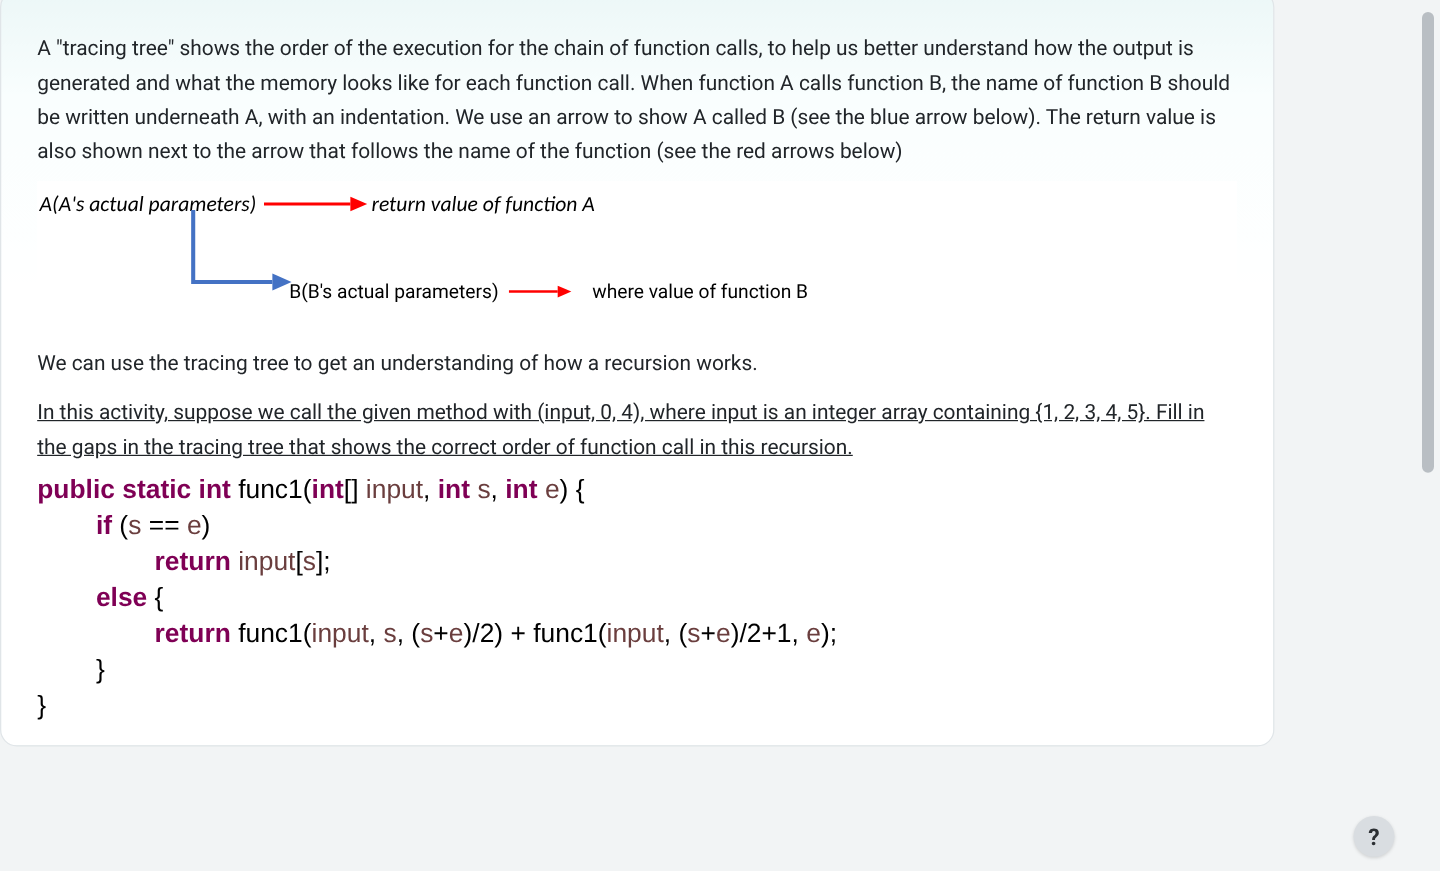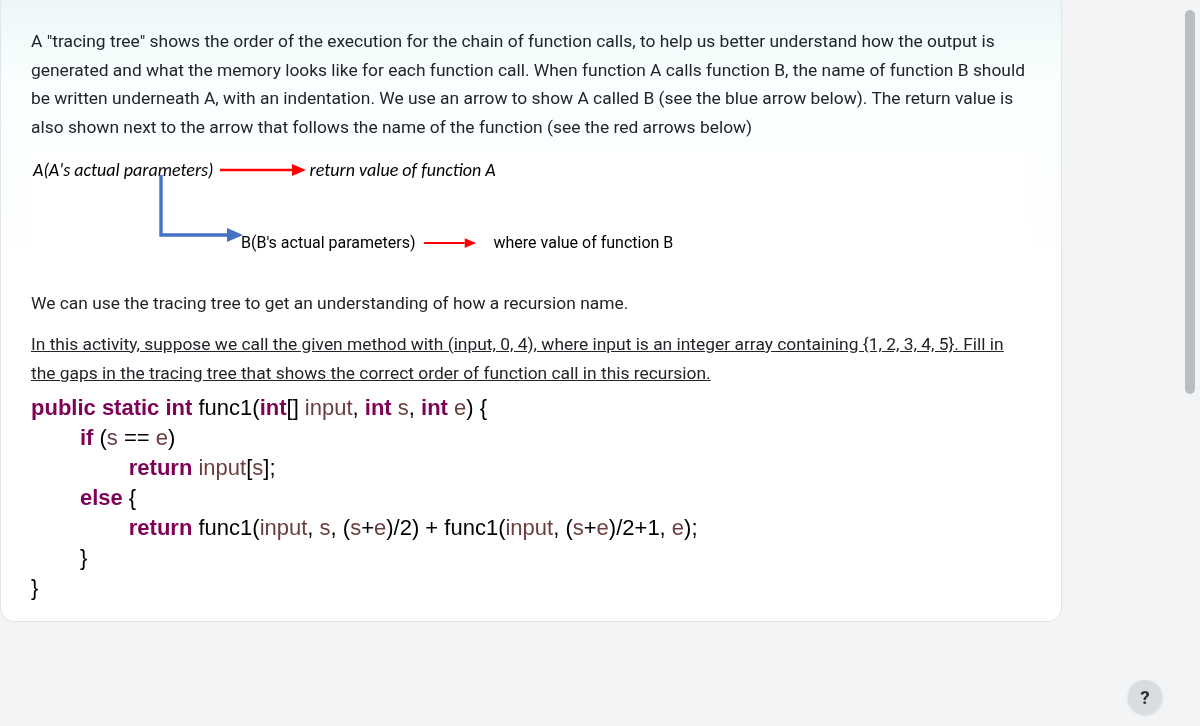--- a/index.html
+++ b/index.html
@@ -157,21 +157,21 @@
           <span class="label">B(B's actual parameters)</span>
           <svg class="arrow-red-h" viewBox="0 0 96 20" style="width:78px">
             <line x1="10" y1="10" x2="60" y2="10"></line>
             <polygon points="60,4 74,10 60,16"></polygon>
           </svg>
           <span class="label">where value of function B</span>
         </div>
       </div>
     </div>
 
-    <p class="after-diagram">We can use the tracing tree to get an understanding of how a recursion name.</p>
+    <p class="after-diagram">We can use the tracing tree to get an understanding of how a recursion works.</p>
     <p class="para2">In this activity, suppose we call the given method  with (input, 0, 4), where input is an integer array containing {1, 2, 3, 4, 5}. Fill in the gaps in the tracing tree that shows the correct order of function call in this recursion.</p>
 
     <div class="code"><span class="kw">public static int</span><span> func1(</span><span class="kw">int</span><span>[] </span><span class="var">input</span><span>, </span><span class="kw">int</span><span> </span><span class="var">s</span><span>, </span><span class="kw">int</span><span> </span><span class="var">e</span><span>) {</span>
 <span>        </span><span class="kw">if</span><span> (</span><span class="var">s</span><span> == </span><span class="var">e</span><span>)</span>
 <span>                </span><span class="kw">return</span><span> </span><span class="var">input</span><span>[</span><span class="var">s</span><span>];</span>
 <span>        </span><span class="kw">else</span><span> {</span>
 <span>                </span><span class="kw">return</span><span> func1(</span><span class="var">input</span><span>, </span><span class="var">s</span><span>, (</span><span class="var">s</span><span>+</span><span class="var">e</span><span>)/2) + func1(</span><span class="var">input</span><span>, (</span><span class="var">s</span><span>+</span><span class="var">e</span><span>)/2+1, </span><span class="var">e</span><span>);</span>
 <span>        </span><span>}</span>
 <span>}</span></div>
 

